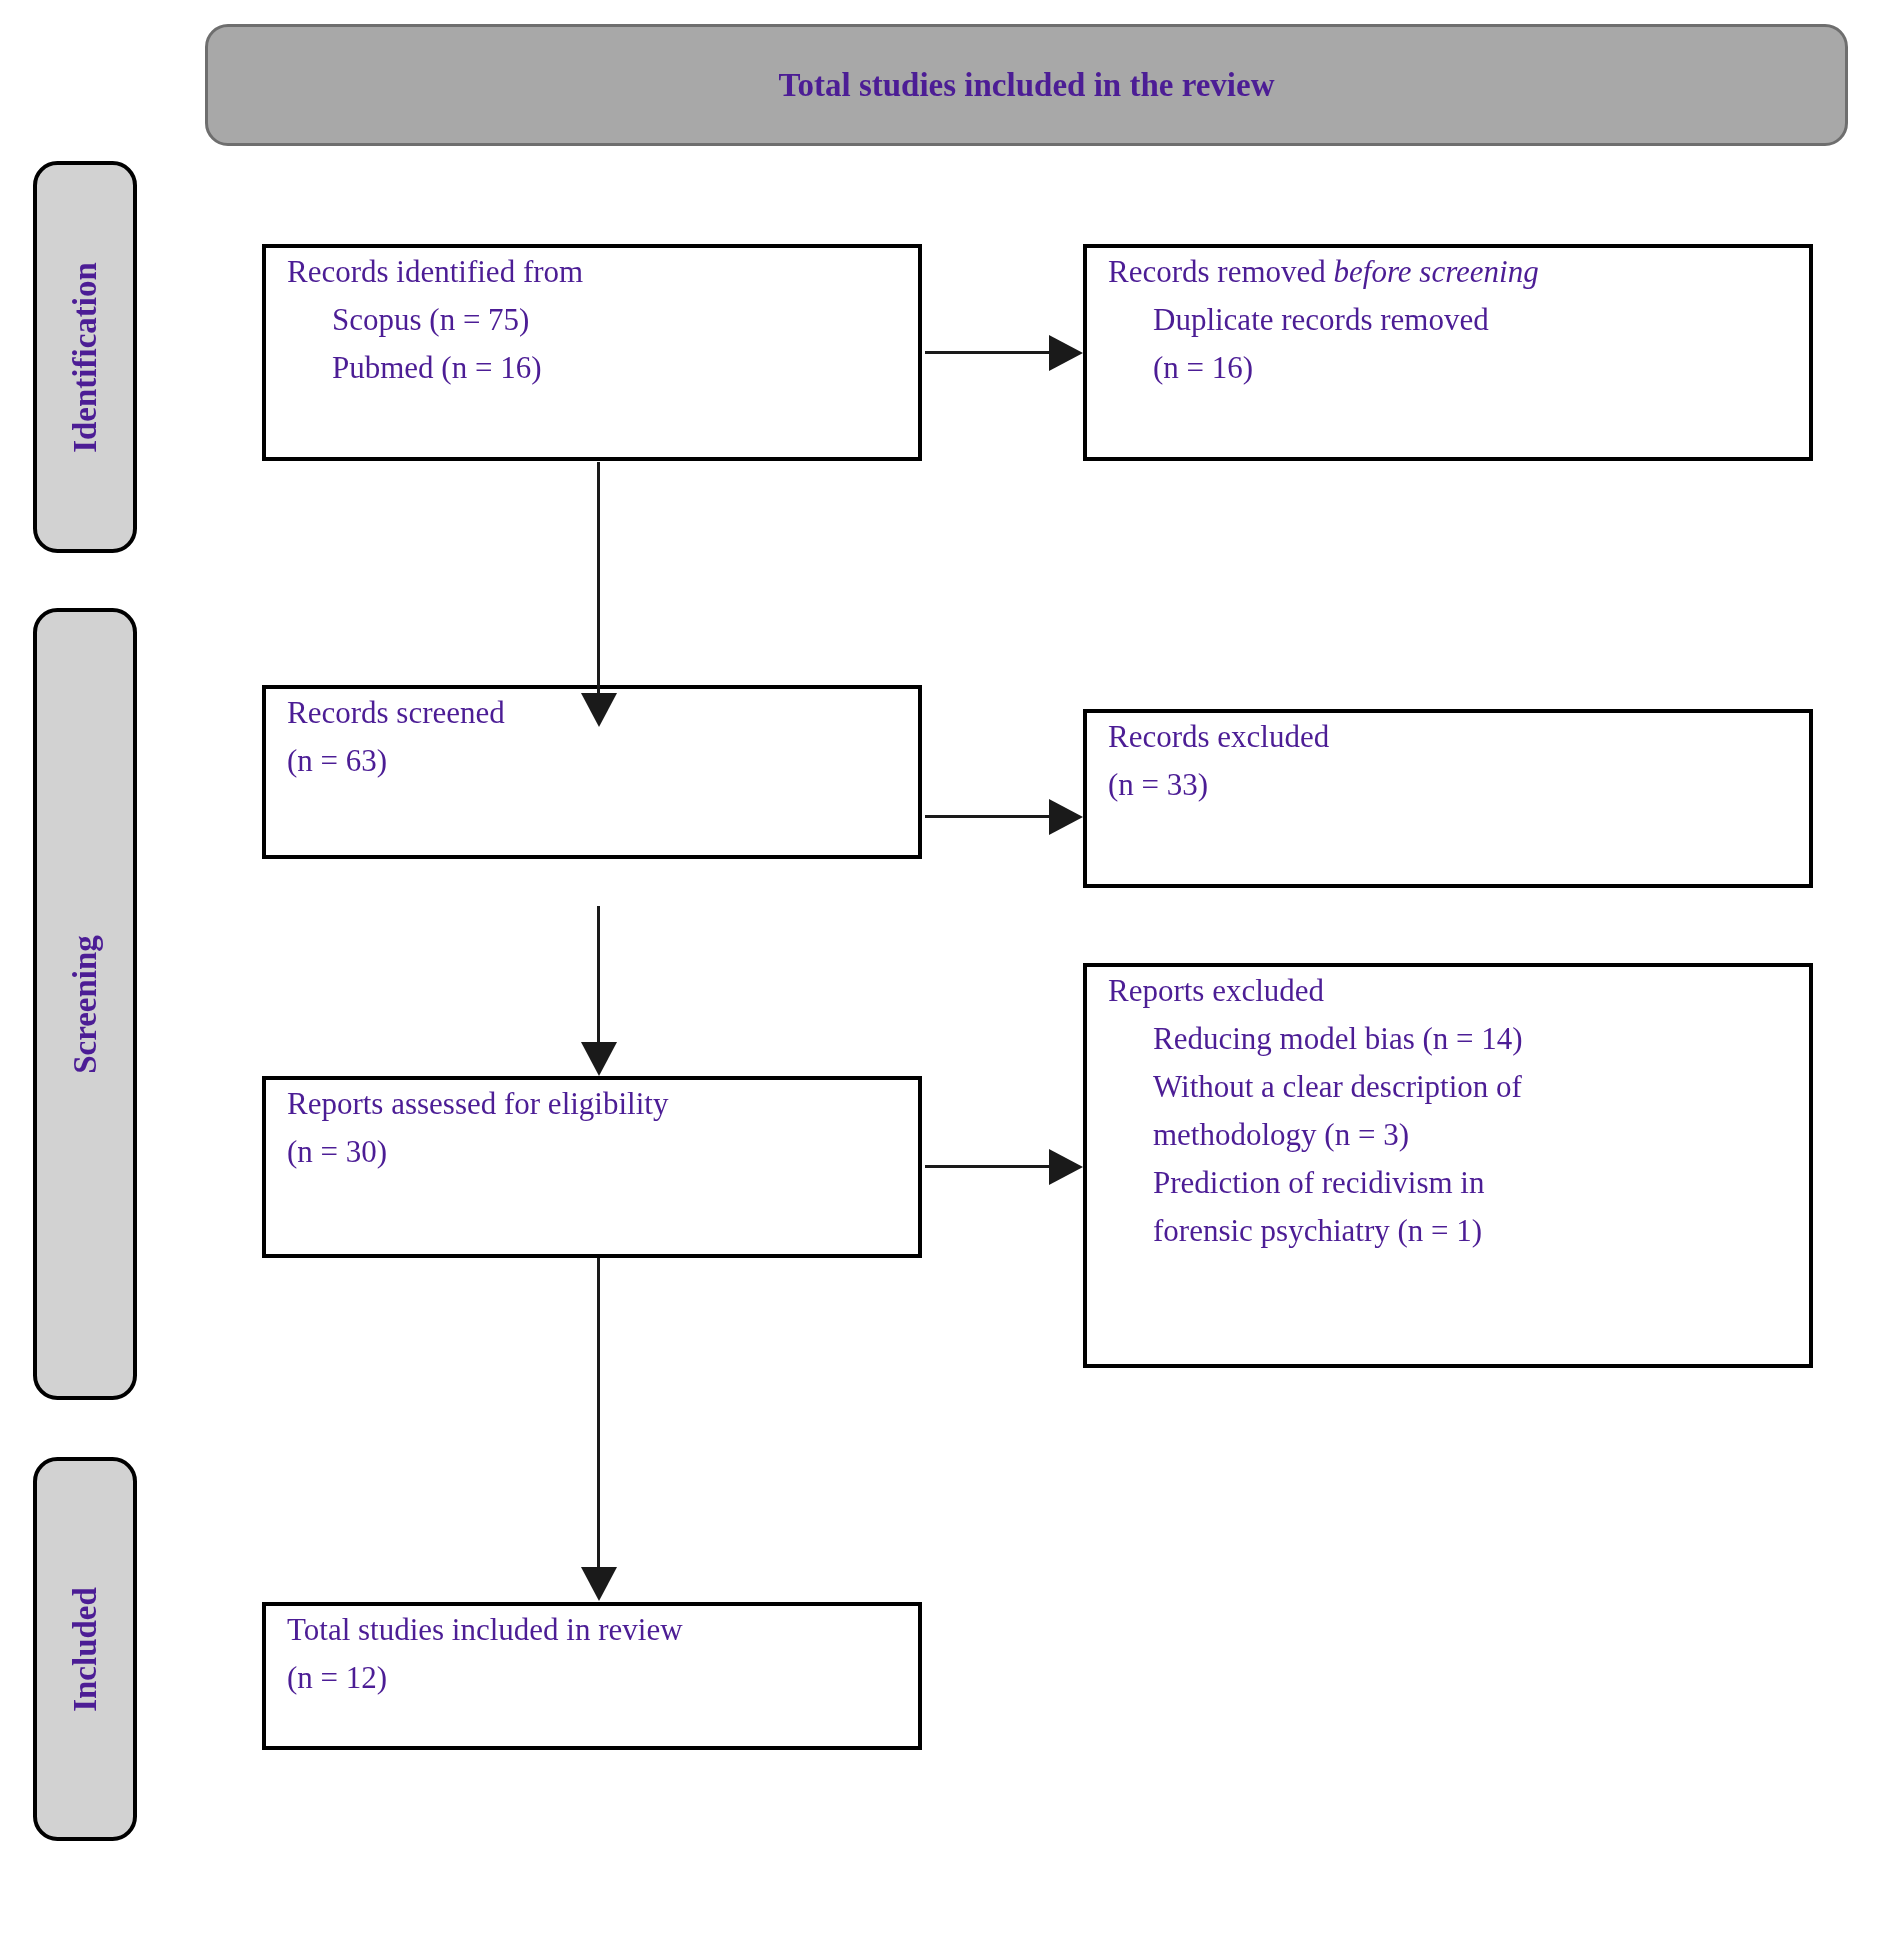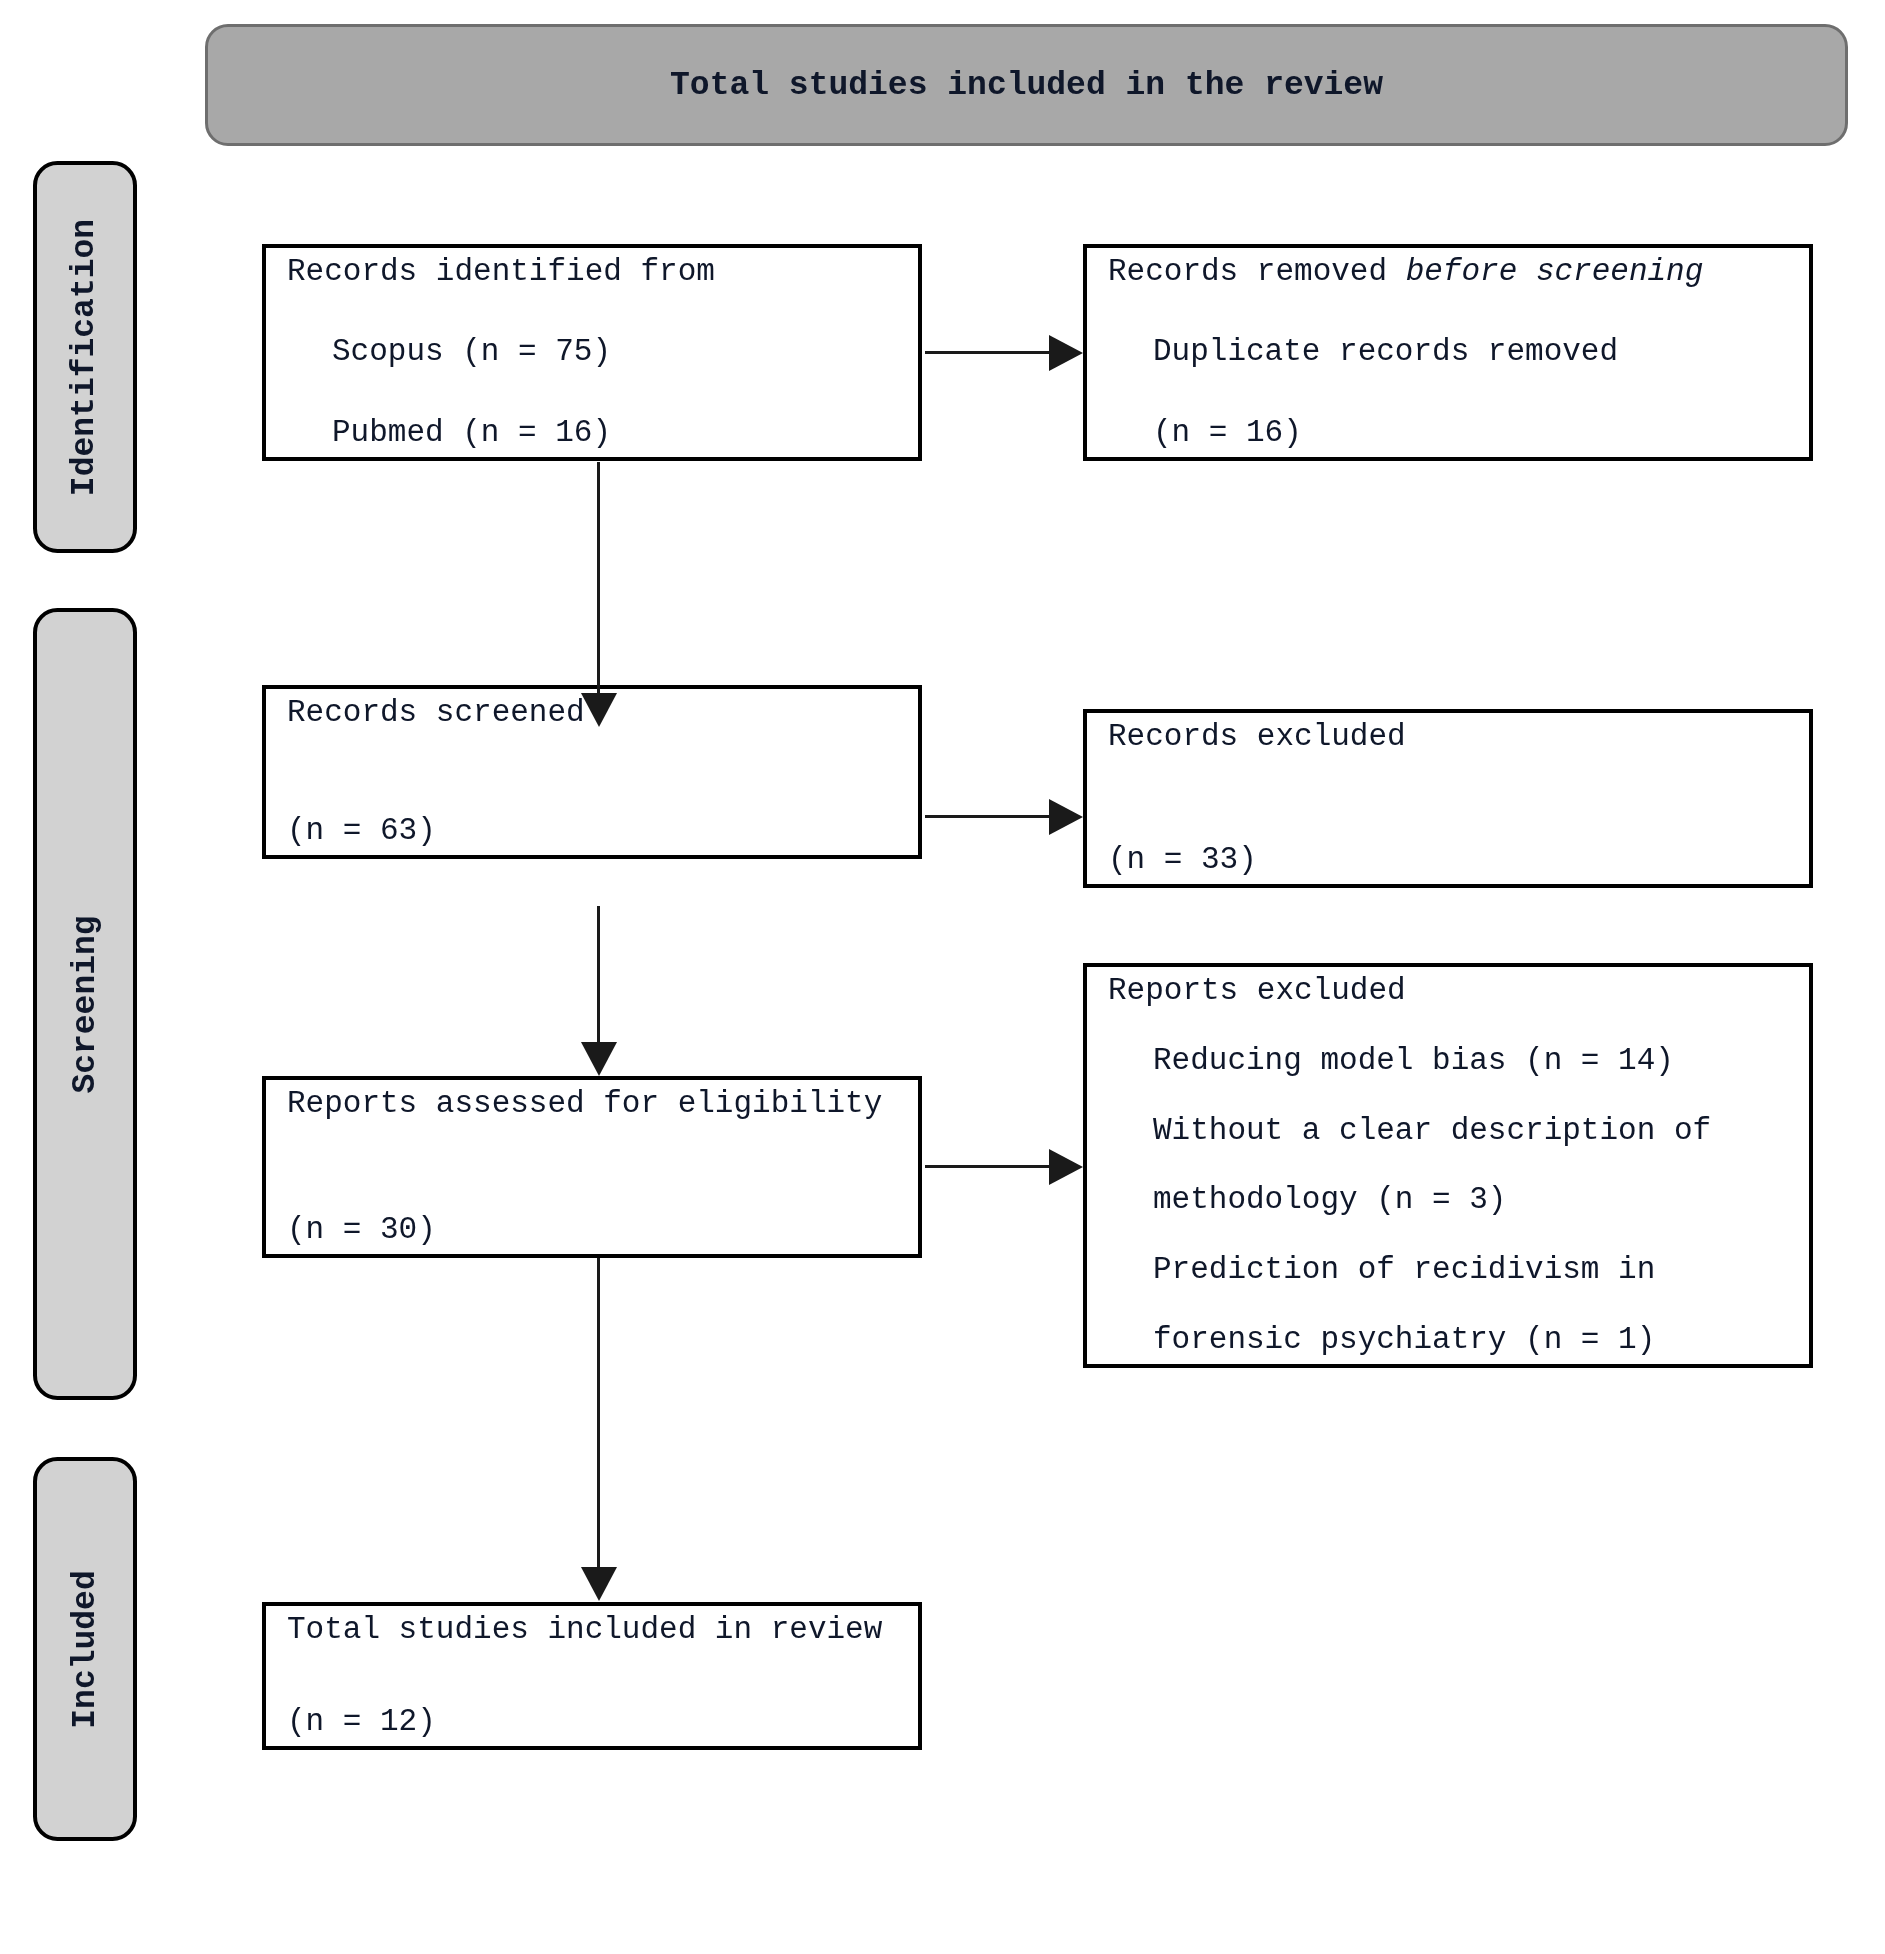--- a/index.html
+++ b/index.html
@@ -9,22 +9,22 @@
     --box-border: #000000;
     --arrow: #1a1a1a;
   }
   * { box-sizing: border-box; }
   html, body { margin: 0; padding: 0; background: #ffffff; }
   .canvas {
     position: relative;
     width: 1886px;
     height: 1954px;
     background: #ffffff;
-    font-family: Liberation Mono, monospace;
-    color: #0f172a;
+    font-family: Liberation Serif, serif;
+    color: #4c1d95;
   }
 
   
   .header {
     position: absolute;
     left: 205px; top: 24.4px;
     width: 1643px; height: 122px;
     background: var(--header-fill);
     border: 3.3px solid var(--header-border);
     border-radius: 23px;
@@ -48,21 +48,21 @@
   }
   .stage-identification { top: 161px; height: 392px; }
   .stage-screening      { top: 608px; height: 792px; }
   .stage-included       { top: 1457px; height: 384px; }
 
   
   .flowbox {
     position: absolute;
     background: #ffffff;
     border: 4.9px solid var(--box-border);
-    display: flex; flex-direction: column; justify-content: space-between;
+    display: flex; flex-direction: column; justify-content: flex-start;
     padding-left: 21px; padding-right: 13px;
     font-size: 31px; line-height: 1.55;
   }
   .flowbox .line { white-space: nowrap; }
   .flowbox .line.indent { padding-left: 45px; }
   .italic { font-style: italic; }
 
   .box-identified      { left: 262px; top: 244px;  width: 660px; height: 217px; }
   .box-removed         { left: 1083px; top: 244px; width: 730px; height: 217px; }
   .box-screened        { left: 262px; top: 685px;  width: 660px; height: 174px; }

